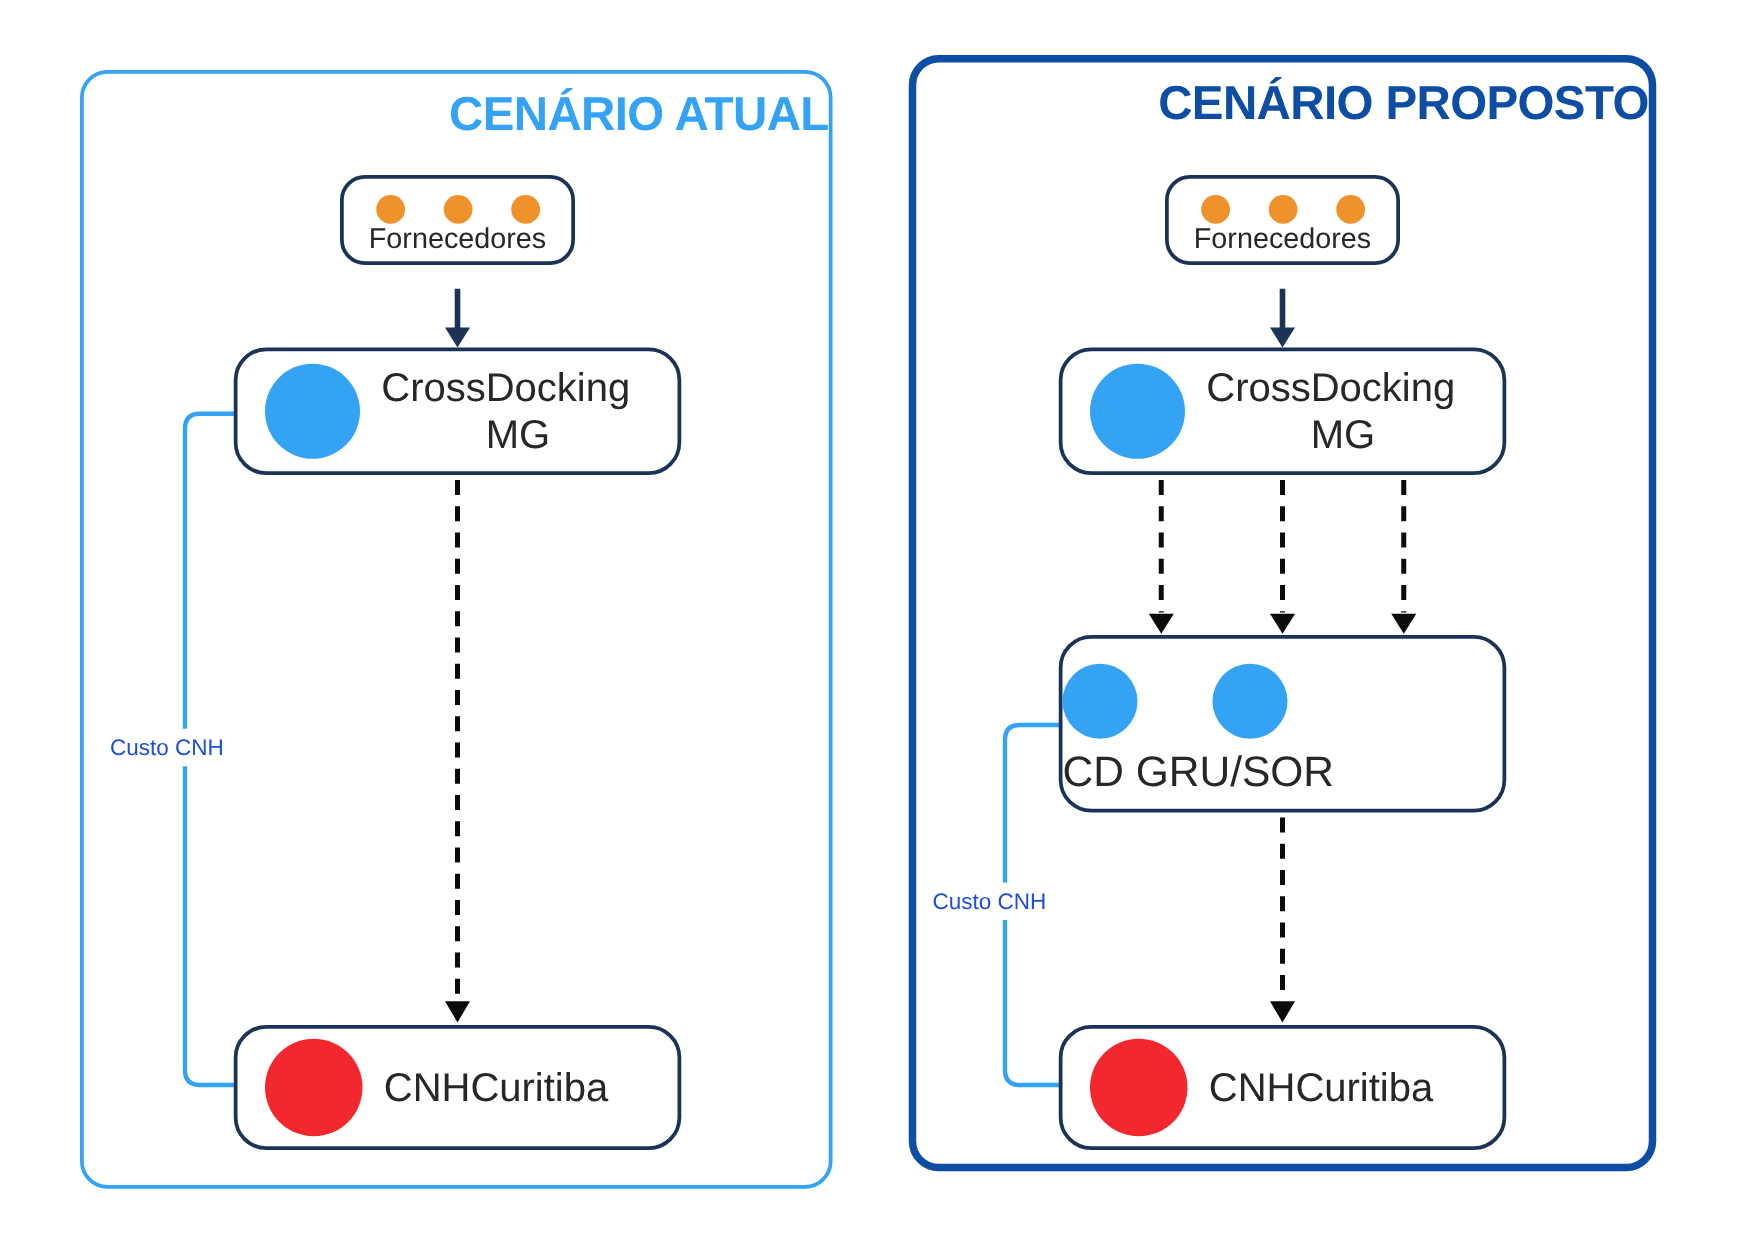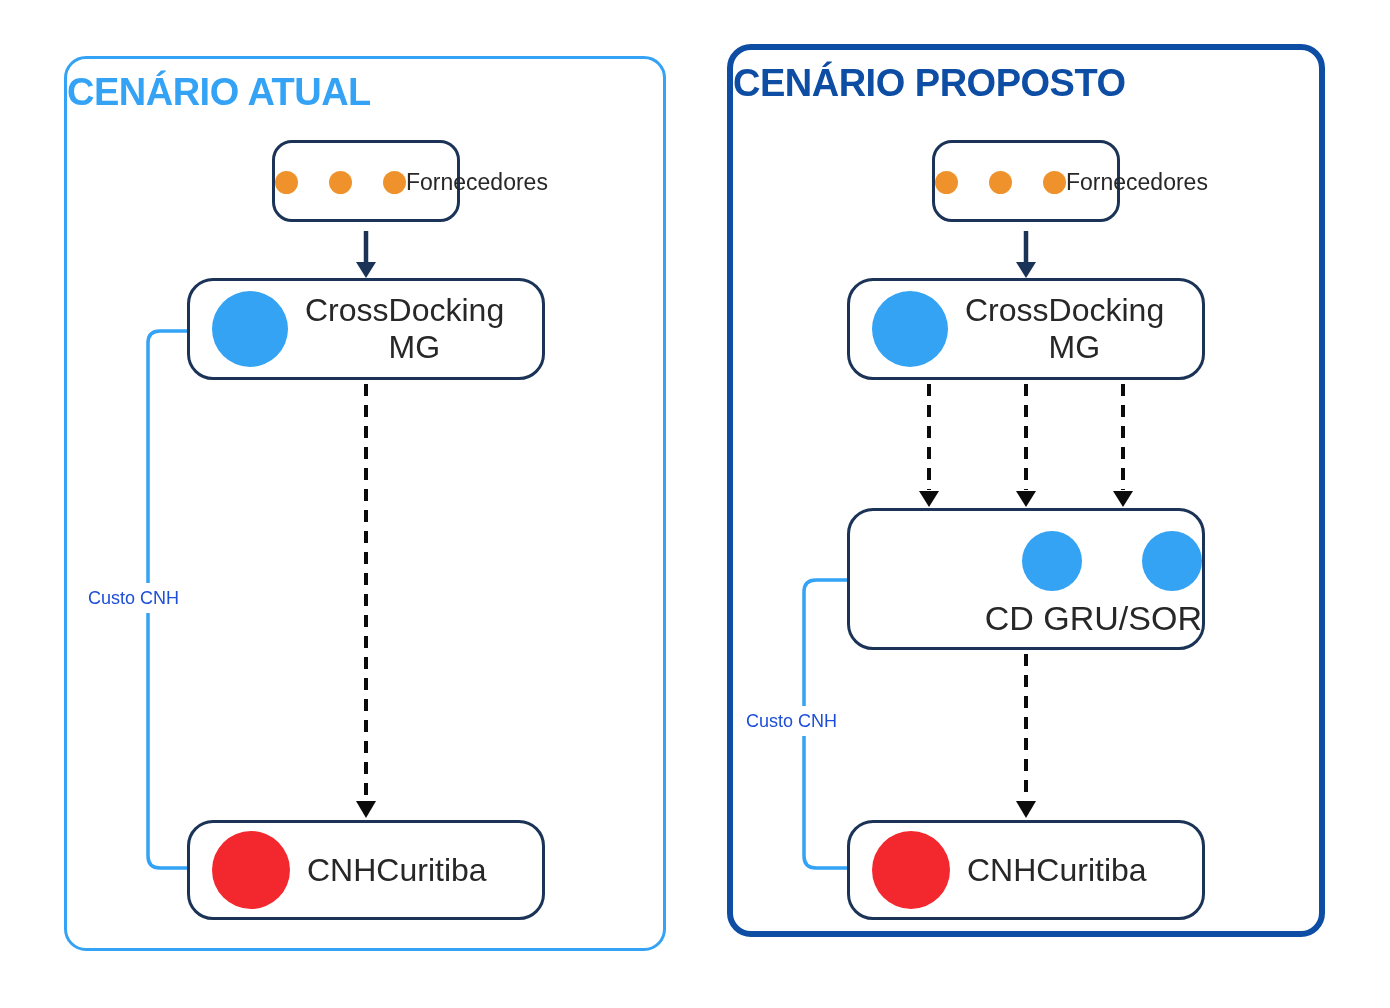--- a/index.html
+++ b/index.html
@@ -6,51 +6,51 @@
   *{box-sizing:border-box;}
   body{font-family:"Liberation Sans", sans-serif;}
   .canvas{
     position:relative;width:1390px;height:1008px;background:#ffffff;overflow:hidden;
   }
   svg.connectors{position:absolute;left:0;top:0;z-index:1;}
   .panel{position:absolute;z-index:0;background:transparent;}
   .panel-atual{left:64px;top:56px;width:602px;height:895px;border:3.5px solid #35A3F5;border-radius:22px;}
   .panel-proposto{left:727px;top:44px;width:598px;height:893px;border:6px solid #0D4DA3;border-radius:24px;}
   .panel-title{
-    position:absolute;left:0;right:0;top:12px;margin:0;text-align:left;
+    position:absolute;left:0;right:0;top:12px;margin:0;text-align:right;
     font-size:38px;font-weight:800;letter-spacing:-0.5px;
   }
   .panel-atual .panel-title{color:#35A3F5;}
   .panel-proposto .panel-title{color:#0D4DA3;}
 
   .node{
     position:absolute;background:#ffffff;border:3px solid #1B3356;z-index:2;
   }
   .node-forn{
-    width:188px;height:82px;border-radius:20px;
-    display:flex;align-items:center;justify-content:space-between;
+    width:188px;height:72px;border-radius:20px;
+    display:flex;flex-direction:column;align-items:center;justify-content:space-between;
     padding:13px 0 10px 0;
   }
   .dots{display:flex;gap:31px;}
   .dot{width:23px;height:23px;border-radius:50%;background:#F0922B;display:block;}
   .forn-label{font-size:23px;color:#272727;line-height:1;}
 
   .node-big{
     width:358px;height:102px;border-radius:26px;
     display:flex;align-items:center;padding-left:22px;gap:17px;
   }
   .node-big .txt{font-size:32px;line-height:37px;color:#272727;display:flex;flex-direction:row;}
   .circle{border-radius:50%;flex:0 0 auto;display:block;}
   .circle-blue{width:76px;height:76px;background:#34A3F4;}
   .circle-red{width:78px;height:78px;background:#F3282E;}
   .circle-blue-sm{width:60px;height:60px;background:#34A3F4;}
 
   .node-cd{
     width:358px;height:142px;border-radius:26px;
-    display:flex;flex-direction:column;align-items:flex-end;padding-top:20px;
+    display:flex;flex-direction:column;align-items:flex-start;padding-top:20px;
   }
   .cd-circles{display:flex;gap:60px;}
   .cd-label{font-size:34px;color:#272727;margin-top:10px;line-height:1;}
 
   .custo-label{
     position:absolute;z-index:2;background:#ffffff;color:#1d4ed8;
     font-size:18px;line-height:1;padding:6px 8px;
   }
 </style>
 </head>

